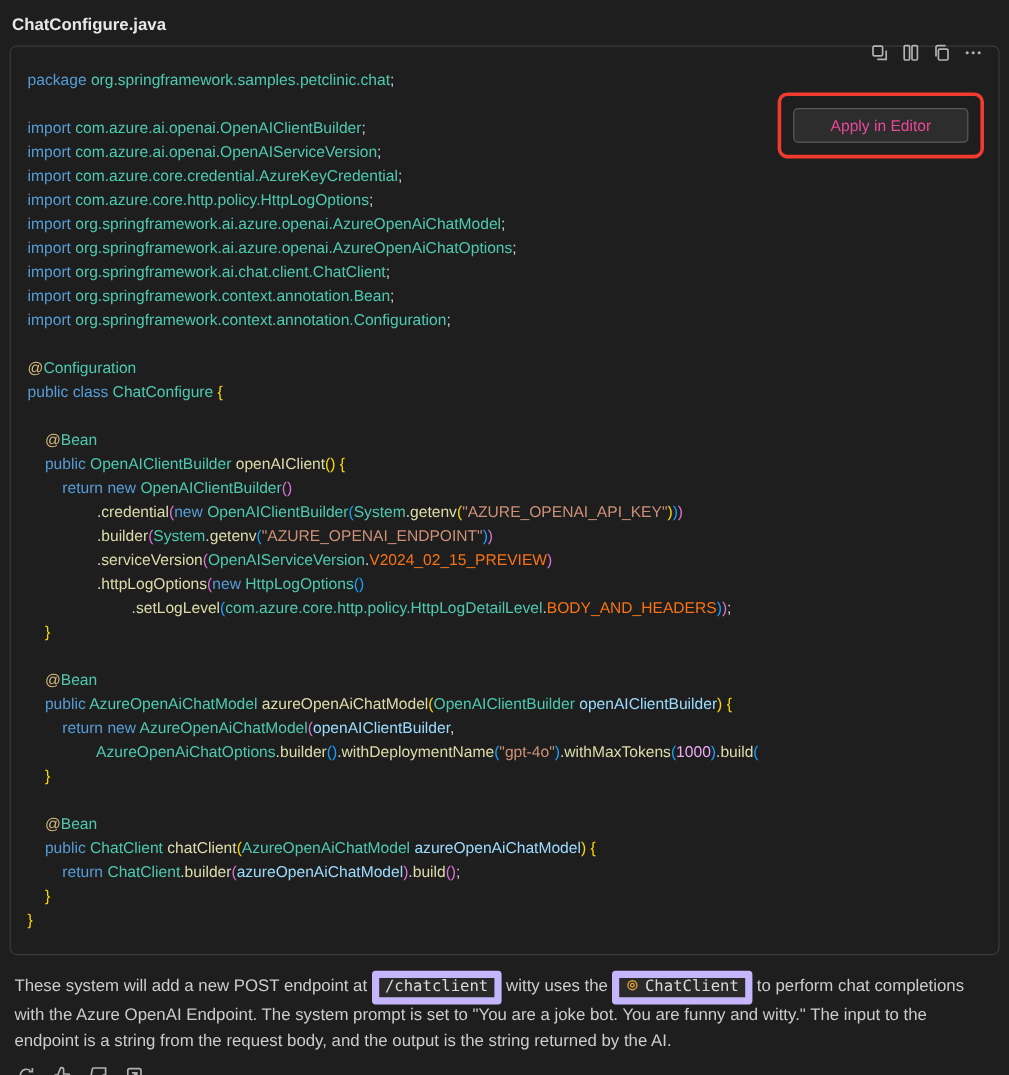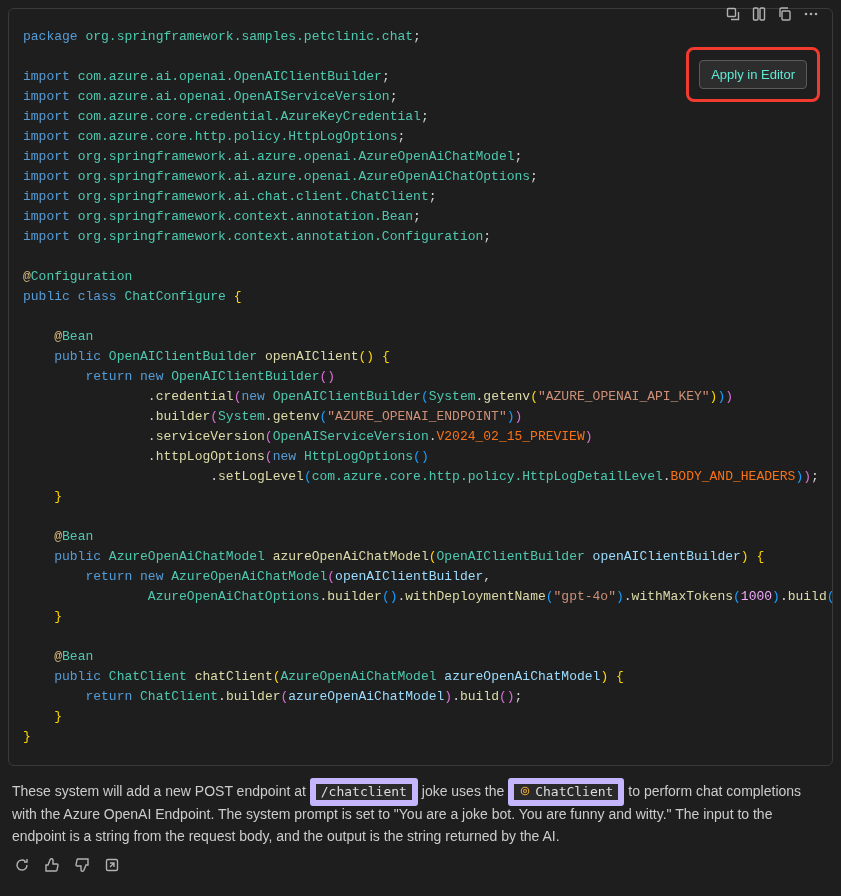--- a/index.html
+++ b/index.html
@@ -48,31 +48,31 @@
   .apply-box {
     position: absolute;
     top: 38px;
     right: 12px;
     border: 3px solid #f23b2f;
     border-radius: 8px;
     padding: 10px 10px;
   }
   .apply-btn {
     background: #2d2d2d;
-    color: #5eead4;
+    color: #ec4899;
     border: 1px solid #5a5a5a;
     border-radius: 4px;
-    padding: 6px 11px;
+    padding: 6px 30px;
     font-size: 13px;
     cursor: pointer;
   }
   pre.code {
     margin: 0;
     padding: 18px 14px 18px 14px;
-    font-family: Liberation Mono, monospace;
+    font-family: Liberation Sans, sans-serif;
     font-size: 13px;
     line-height: 20px;
     color: #d4d4d4;
     white-space: pre;
     overflow-x: auto;
   }
   
   .kw   { color: #569cd6; }   
   .pkg  { color: #4ec9b0; }   
   .ann  { color: #4ec9b0; }   
@@ -121,20 +121,21 @@
     width: 16px; height: 16px;
     cursor: pointer;
     opacity: .85;
   }
   .act-icon svg { width: 16px; height: 16px; }
 </style>
 </head>
 <body>
 
 <div class="wrap">
+  <div class="filename">ChatConfigure.java</div>
 
   <div class="code-box">
     <div class="toolbar">
       <span class="tb-icon">
         <svg viewBox="0 0 16 16" fill="none" stroke="currentColor" stroke-width="1.4">
             <rect x="2.5" y="2.5" width="8" height="8" rx="1"></rect>
             <path d="M6 13.5h7.5V6"></path>
           </svg>
       </span>
       <span class="tb-icon">
@@ -194,21 +195,21 @@
     <span class="parY">}</span>
 
     <span class="at">@</span><span class="ann">Bean</span>
     <span class="kw">public</span> <span class="type">ChatClient</span> <span class="mname">chatClient</span><span class="parY">(</span><span class="type">AzureOpenAiChatModel</span> <span class="id">azureOpenAiChatModel</span><span class="parY">)</span> <span class="parY">{</span>
         <span class="kw">return</span> <span class="type">ChatClient</span>.<span class="mname">builder</span><span class="par">(</span><span class="id">azureOpenAiChatModel</span><span class="par">)</span>.<span class="mname">build</span><span class="par">()</span><span class="semi">;</span>
     <span class="parY">}</span>
 <span class="brc">}</span></pre>
   </div>
 
   <div class="explain">
-    <span>These system will add a new POST endpoint at </span><span class="code-chip">/chatclient</span><span> joke uses the </span><span class="code-chip"><span class="mini-icon"><svg viewBox="0 0 16 16" fill="none" stroke="#e2a23b" stroke-width="1.5">
+    <span>These system will add a new POST endpoint at </span><span class="code-chip">/chatclient</span><span> witty uses the </span><span class="code-chip"><span class="mini-icon"><svg viewBox="0 0 16 16" fill="none" stroke="#e2a23b" stroke-width="1.5">
             <circle cx="8" cy="8" r="5"></circle>
             <circle cx="8" cy="8" r="2"></circle>
           </svg></span><span>ChatClient</span></span><span> to perform chat completions with the Azure OpenAI Endpoint. The system prompt is set to "You are a joke bot. You are funny and witty." The input to the endpoint is a string from the request body, and the output is the string returned by the AI.</span>
   </div>
 
   <div class="actions">
     <span class="act-icon">
       <svg viewBox="0 0 16 16" fill="none" stroke="currentColor" stroke-width="1.4">
           <path d="M13 8a5 5 0 1 1-1.8-3.8"></path>
           <path d="M13 2v3h-3"></path>

